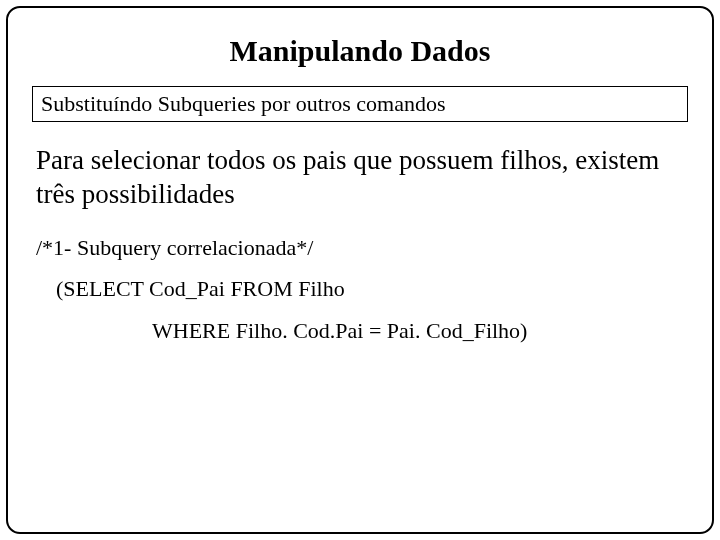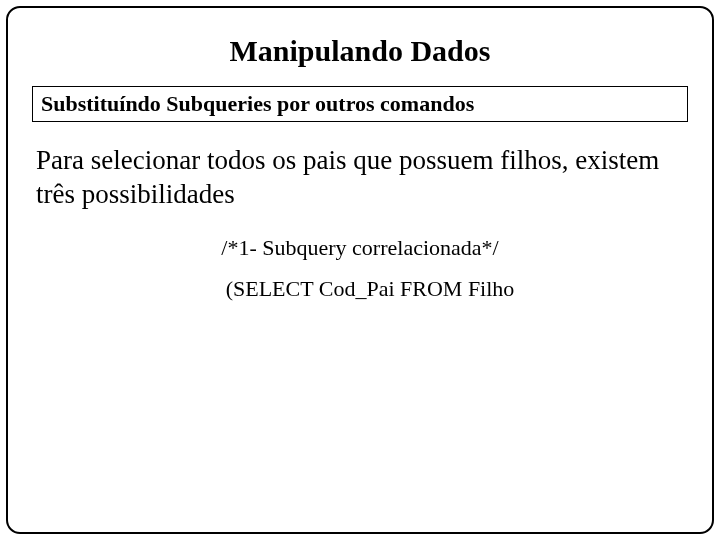--- a/index.html
+++ b/index.html
@@ -26,49 +26,49 @@
     text-align: center;
     font-size: 30px;
     font-weight: bold;
     margin-top: 6px;
     margin-bottom: 18px;
   }
   .subtitle-bar {
     border: 1px solid #000000;
     padding: 4px 8px;
     font-size: 22px;
-    font-weight: bold;
+    font-weight: normal;
     margin-bottom: 22px;
   }
   .body-text {
     font-size: 27px;
     line-height: 1.25;
     margin-bottom: 22px;
     padding: 0 4px;
   }
   .code-line {
     font-size: 22px;
     line-height: 1.25;
     margin-bottom: 14px;
     padding: 0 4px;
-    text-align: center;
   }
   .indent-1 { padding-left: 24px; }
   .indent-2 { padding-left: 120px; }
 </style>
 </head>
 <body>
 
 <div class="slide-frame">
 
   <div class="title">Manipulando Dados</div>
 
   <div class="subtitle-bar">Substituíndo Subqueries por outros comandos</div>
 
   <div class="body-text">Para selecionar todos os pais que possuem filhos, existem três possibilidades</div>
 
   <div class="code-line">/*1- Subquery correlacionada*/</div>
 
 
   <div class="code-line indent-1">(SELECT Cod_Pai FROM Filho</div>
 
+  <div class="code-line indent-2">WHERE Filho. Cod.Pai = Pai. Cod_Filho)</div>
 
 </div>
 
 </body></html>

